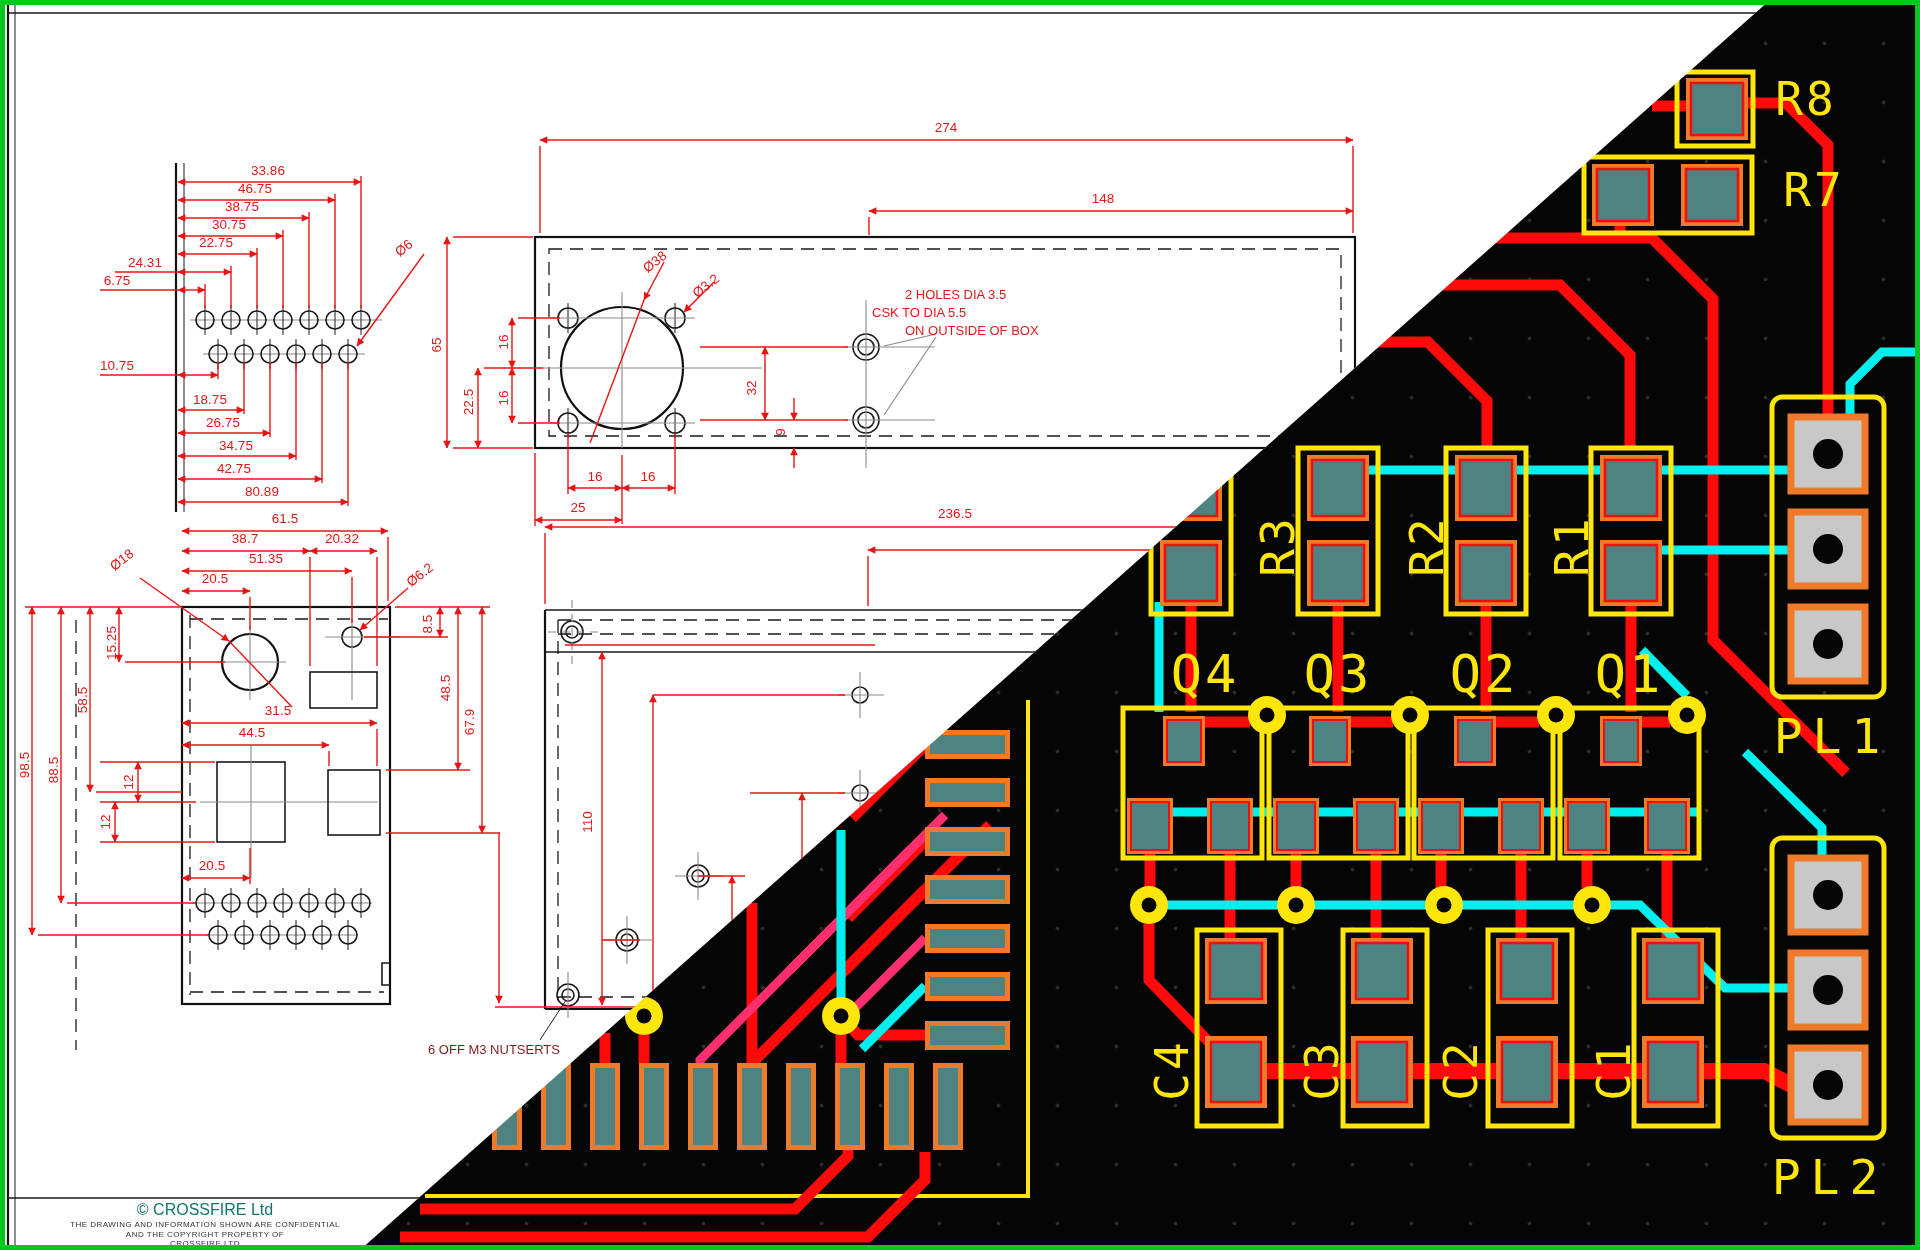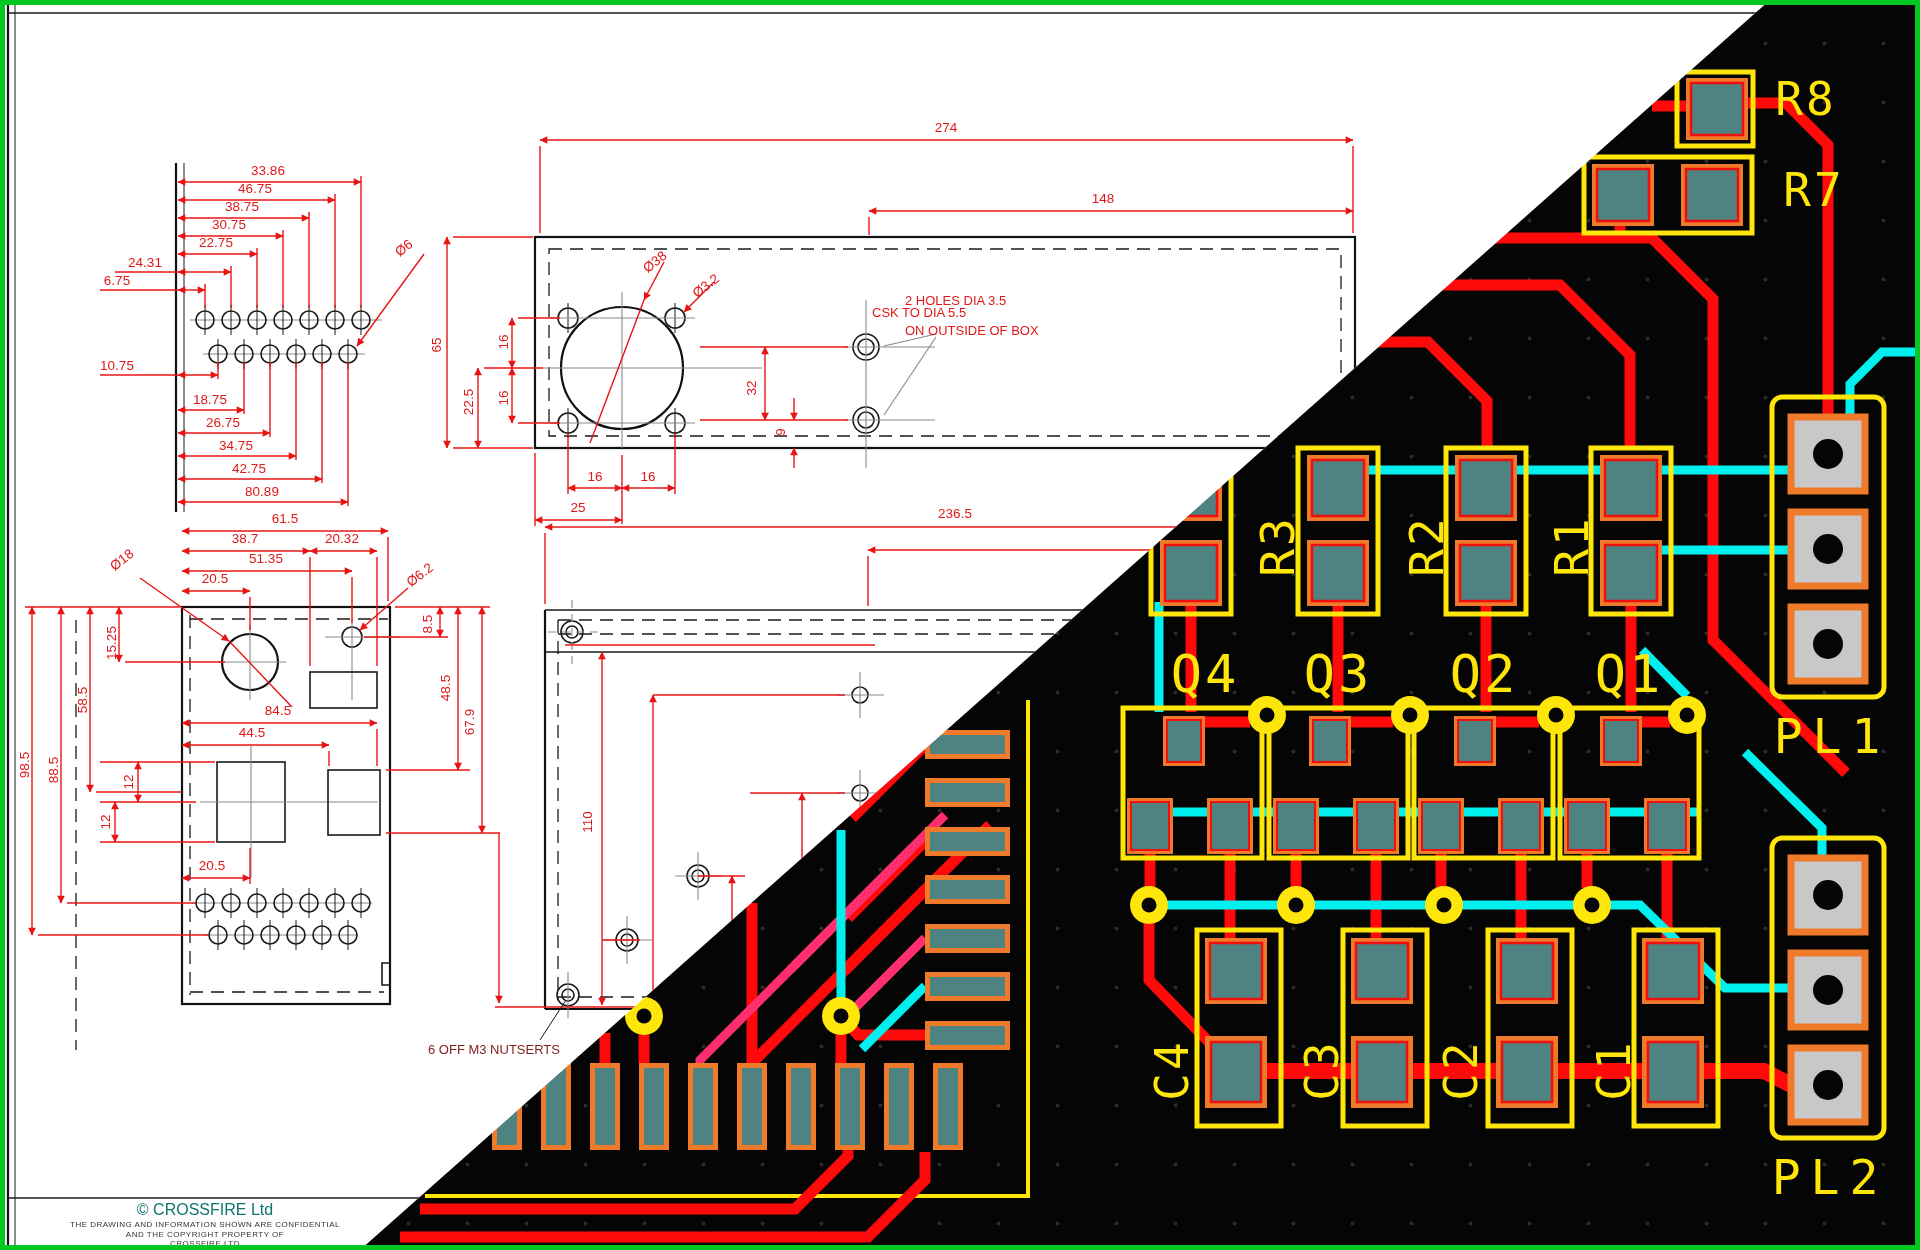--- a/index.html
+++ b/index.html
@@ -583,51 +583,51 @@
     <span class="dtx" style="left:255px;top:189px">46.75</span>
     <span class="dtx" style="left:242px;top:207px">38.75</span>
     <span class="dtx" style="left:229px;top:225px">30.75</span>
     <span class="dtx" style="left:216px;top:243px">22.75</span>
     <span class="dtx" style="left:145px;top:263px">24.31</span>
     <span class="dtx" style="left:117px;top:281px">6.75</span>
     <span class="dtx" style="left:117px;top:366px">10.75</span>
     <span class="dtx" style="left:210px;top:400px">18.75</span>
     <span class="dtx" style="left:223px;top:423px">26.75</span>
     <span class="dtx" style="left:236px;top:446px">34.75</span>
-    <span class="dtx" style="left:249px;top:469px">42.75</span>
+    <span class="dtx" style="left:234px;top:469px">42.75</span>
     <span class="dtx" style="left:262px;top:492px">80.89</span>
     <span class="dg" style="left:404px;top:248px">Ø6</span>
 
     <span class="dtx" style="left:946px;top:128px">274</span>
     <span class="dtx" style="left:1103px;top:199px">148</span>
     <span class="vtx" style="left:437px;top:345px">65</span>
     <span class="vtx" style="left:469px;top:402px">22.5</span>
     <span class="vtx" style="left:504px;top:342px">16</span>
     <span class="vtx" style="left:504px;top:398px">16</span>
     <span class="dtx" style="left:595px;top:477px">16</span>
     <span class="dtx" style="left:648px;top:477px">16</span>
     <span class="dtx" style="left:578px;top:508px">25</span>
     <span class="vtx" style="left:752px;top:388px">32</span>
     <span class="vtx" style="left:781px;top:432px">9</span>
     <span class="dg" style="left:655px;top:262px">Ø38</span>
     <span class="dg" style="left:706px;top:286px">Ø3.2</span>
-    <span class="ntx" style="left:905px;top:292px">2 HOLES DIA 3.5</span>
+    <span class="ntx" style="left:905px;top:286px">2 HOLES DIA 3.5</span>
     <span class="ntx" style="left:872px;top:304px">CSK TO DIA 5.5</span>
     <span class="ntx" style="left:905px;top:322px">ON OUTSIDE OF BOX</span>
 
     <span class="dtx" style="left:285px;top:519px">61.5</span>
     <span class="dtx" style="left:245px;top:539px">38.7</span>
     <span class="dtx" style="left:342px;top:539px">20.32</span>
     <span class="dtx" style="left:266px;top:559px">51.35</span>
     <span class="dtx" style="left:215px;top:579px">20.5</span>
     <span class="vtx" style="left:25px;top:765px">98.5</span>
     <span class="vtx" style="left:54px;top:770px">88.5</span>
     <span class="vtx" style="left:83px;top:700px">58.5</span>
     <span class="vtx" style="left:112px;top:643px">15.25</span>
-    <span class="dtx" style="left:278px;top:711px">84.5</span>
+    <span class="dtx" style="left:278px;top:711px">31.5</span>
     <span class="dtx" style="left:252px;top:733px">44.5</span>
     <span class="vtx" style="left:129px;top:782px">12</span>
     <span class="vtx" style="left:106px;top:822px">12</span>
     <span class="dtx" style="left:212px;top:866px">20.5</span>
     <span class="vtx" style="left:428px;top:624px">8.5</span>
     <span class="vtx" style="left:446px;top:688px">48.5</span>
     <span class="vtx" style="left:470px;top:722px">67.9</span>
     <span class="dg" style="left:122px;top:560px">Ø18</span>
     <span class="dg" style="left:420px;top:575px">Ø6.2</span>
 

